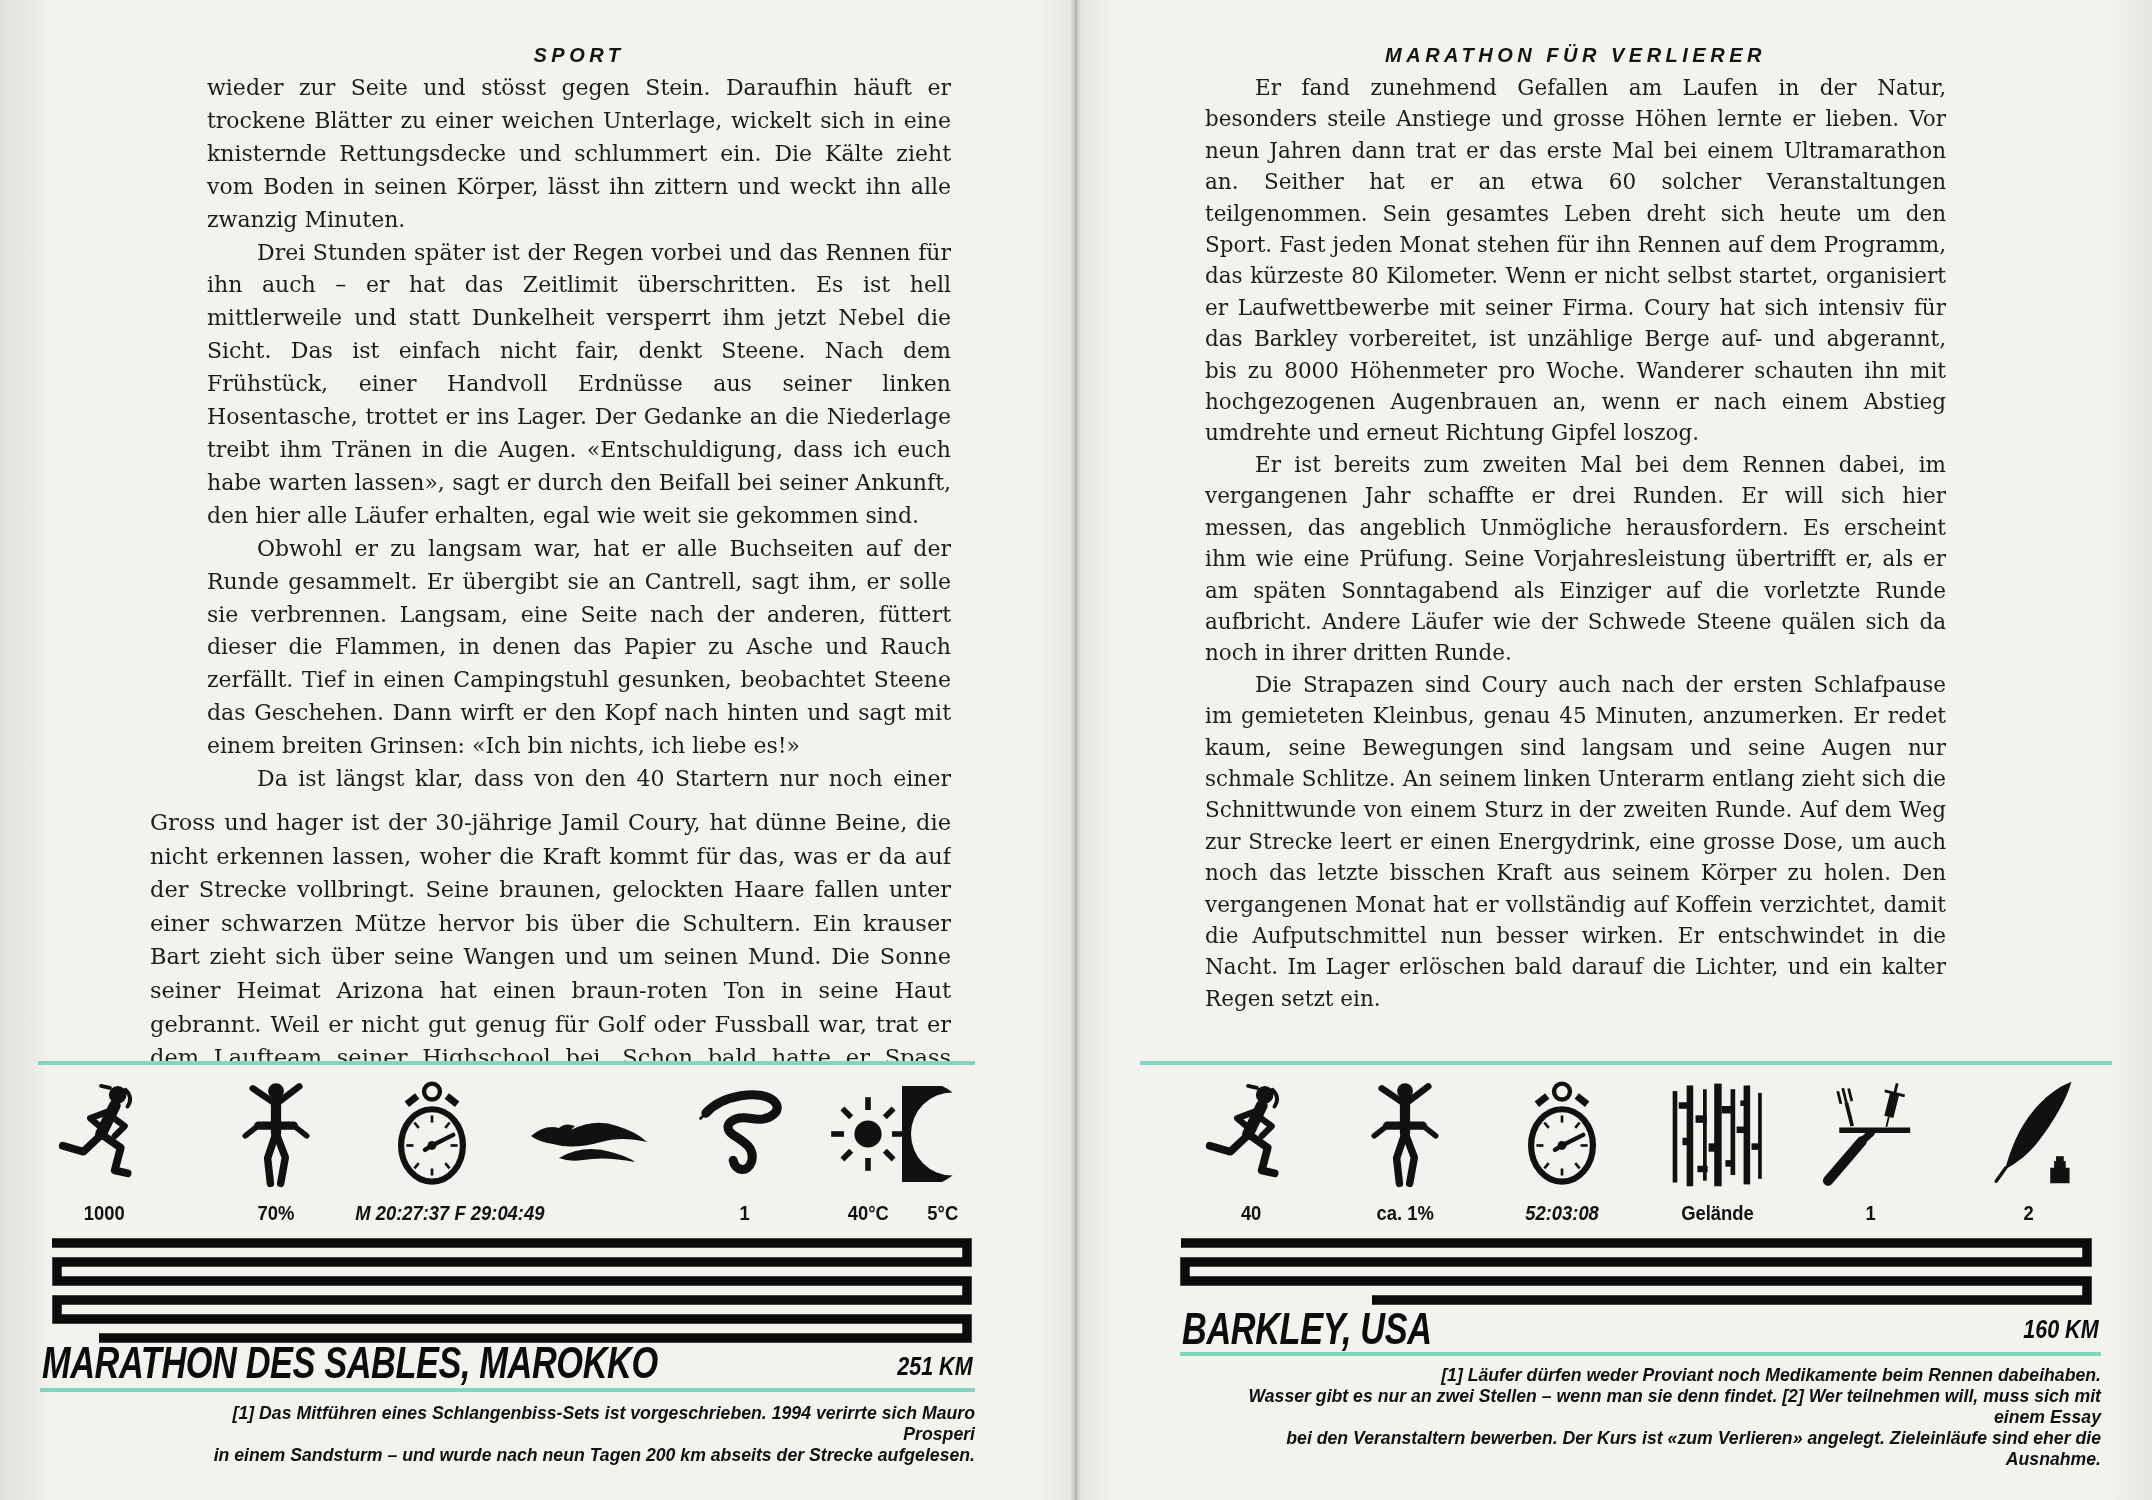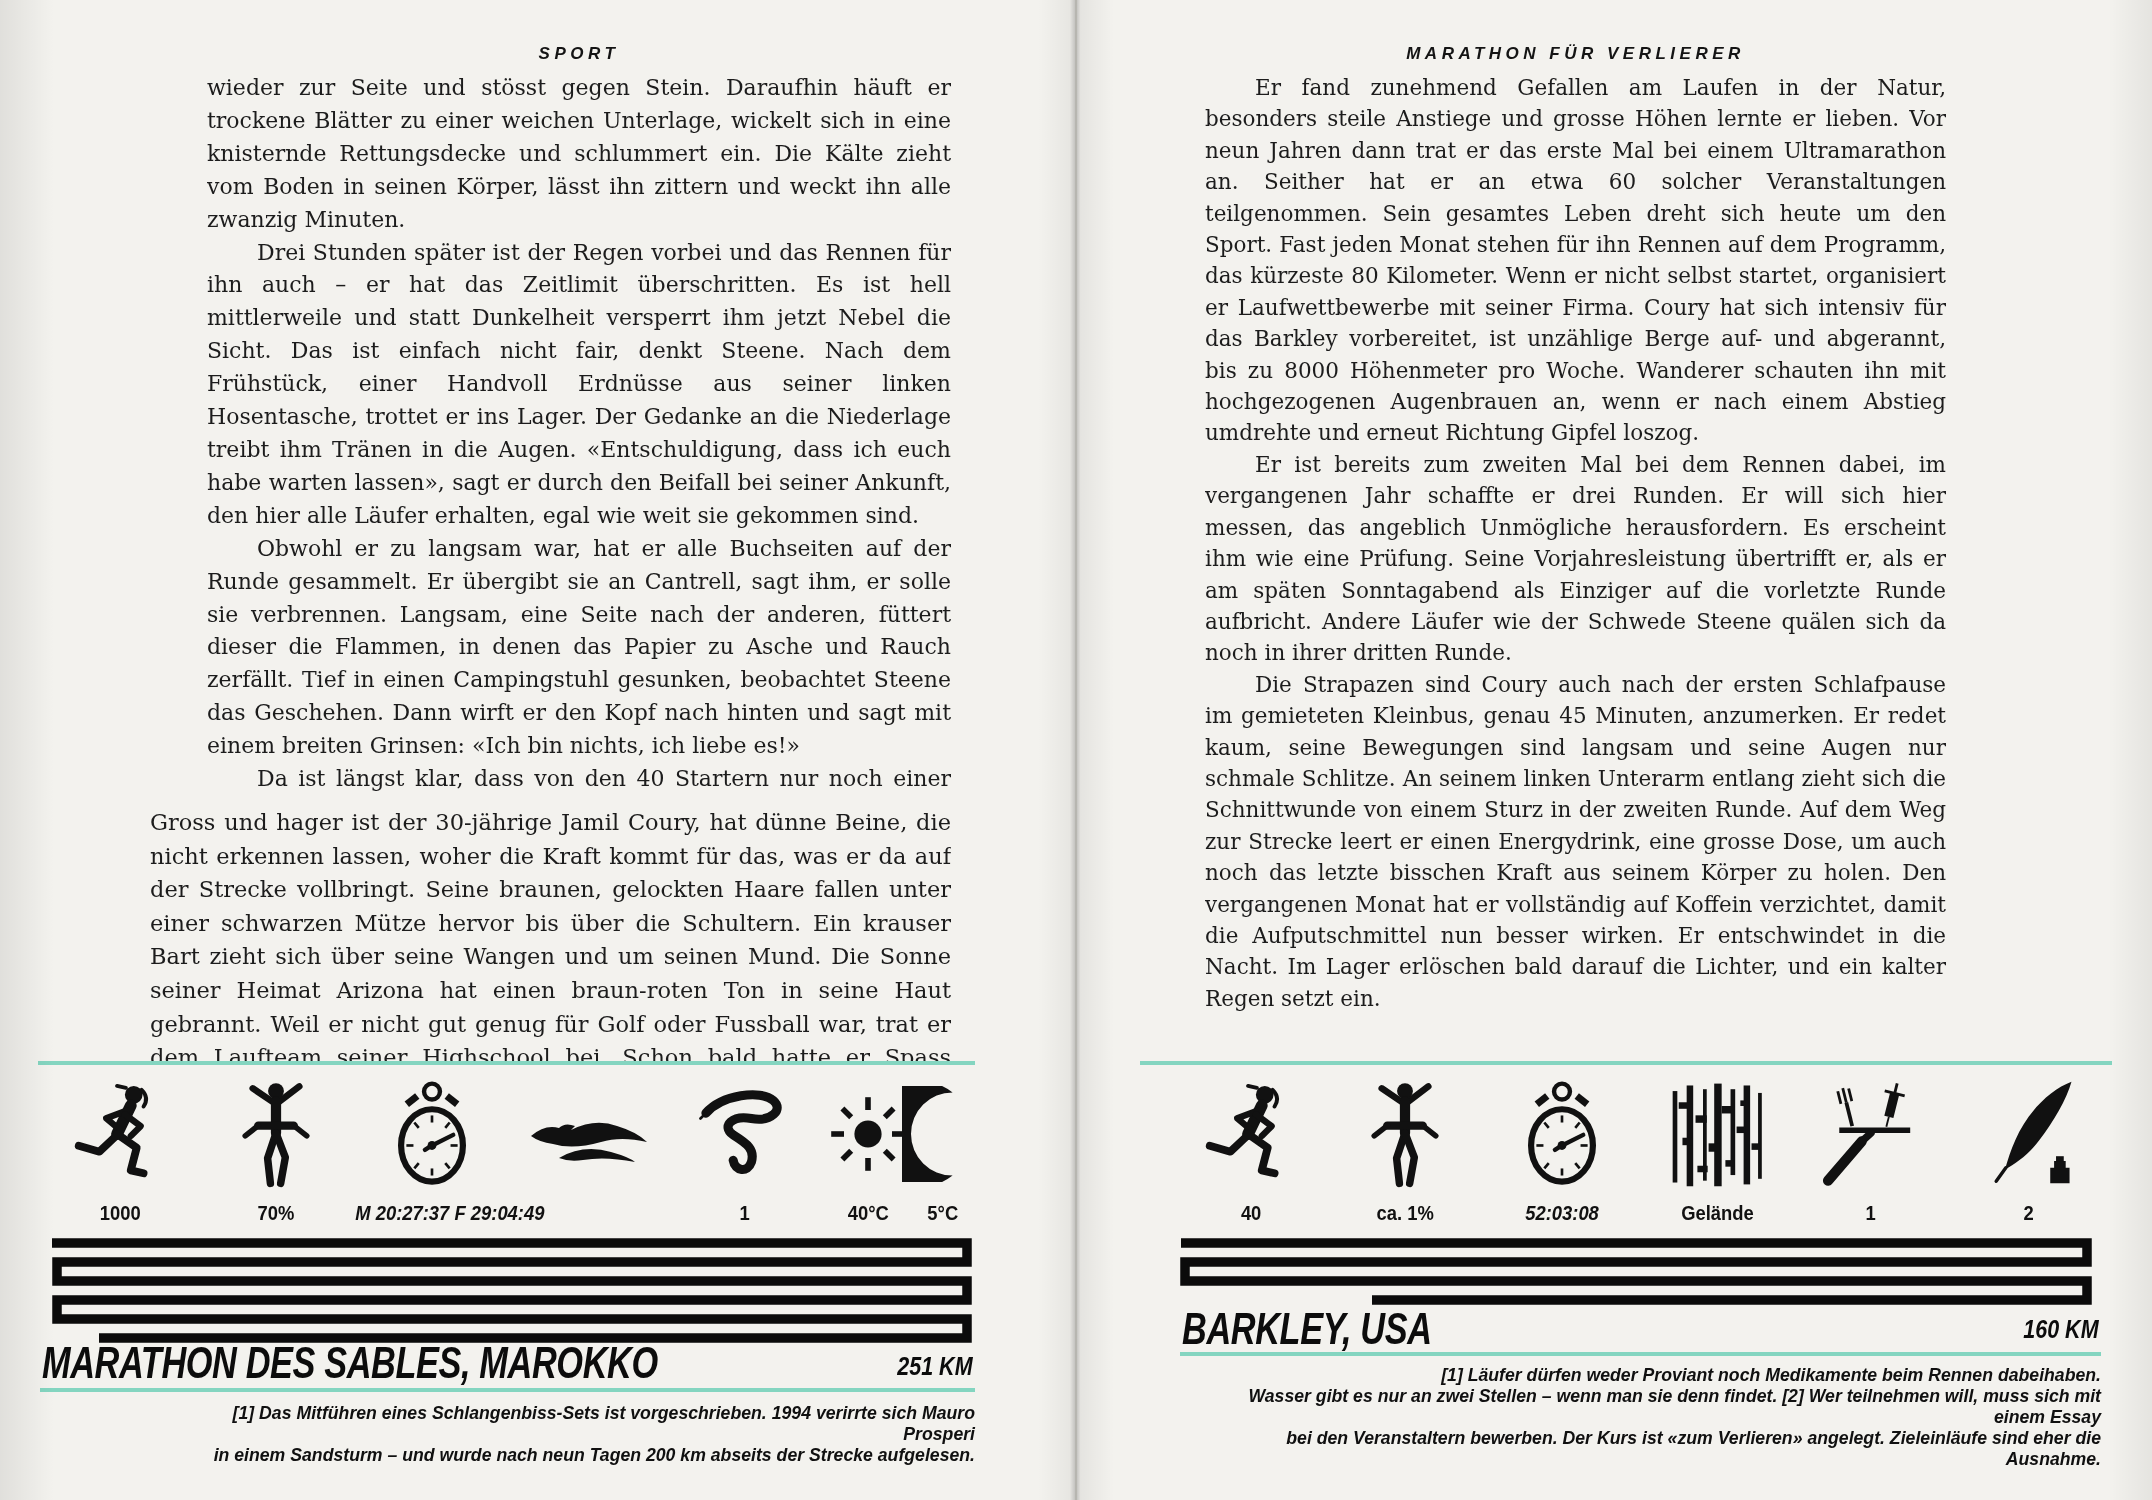--- a/index.html
+++ b/index.html
@@ -6,21 +6,21 @@
   #canvas{position:relative;width:2152px;height:1500px;background:#f3f2ee;overflow:hidden;
           font-family:"Liberation Sans",sans-serif;color:#151515;}
   
   .edge{position:absolute;top:0;height:100%;pointer-events:none;}
   #edge-left{left:0;width:54px;background:linear-gradient(90deg,rgba(0,0,0,.08),rgba(0,0,0,0));}
   #edge-right{right:0;width:44px;background:linear-gradient(270deg,rgba(0,0,0,.06),rgba(0,0,0,0));}
   #gutter{position:absolute;left:1038px;top:0;width:76px;height:100%;pointer-events:none;
      background:linear-gradient(90deg,rgba(0,0,0,0) 0%,rgba(0,0,0,.05) 42%,rgba(0,0,0,.22) 50%,rgba(0,0,0,.06) 56%,rgba(0,0,0,0) 100%);}
   #gutter-line{position:absolute;left:1075px;top:0;width:2px;height:100%;background:#b7b6b0;}
 
-  .kicker{position:absolute;top:44px;font-style:italic;font-weight:700;font-size:17px;
+  .kicker{position:absolute;top:44px;font-style:italic;font-weight:700;font-size:20px;
           letter-spacing:4.5px;text-align:center;color:#141414;}
   #kicker-left{left:207px;width:744px;}
   #kicker-right{left:1205px;width:741px;}
 
   .body-text{position:absolute;font-family:"DejaVu Serif","Liberation Serif",serif;
              text-align:justify;color:#1c1c1c;overflow:hidden;hyphens:auto;}
   #left-col-1{left:207px;top:72px;width:744px;height:728px;font-size:22px;line-height:32.9px;}
   #left-col-2{left:150px;top:806px;width:801px;height:256px;font-size:22.5px;line-height:33.6px;}
   #right-col{left:1205px;top:72px;width:741px;height:982px;font-size:21.5px;line-height:31.4px;}
   .body-text p{margin:0;}
@@ -74,21 +74,21 @@
       <p class="indent">Er ist bereits zum zweiten Mal bei dem Rennen dabei, im vergangenen Jahr schaffte er drei Runden. Er will sich hier messen, das angeblich Unmögliche herausfordern. Es erscheint ihm wie eine Prüfung. Seine Vorjahresleistung übertrifft er, als er am späten Sonntagabend als Einziger auf die vorletzte Runde aufbricht. Andere Läufer wie der Schwede Steene quälen sich da noch in ihrer dritten Runde.</p>
       <p class="indent">Die Strapazen sind Coury auch nach der ersten Schlafpause im gemieteten Kleinbus, genau 45 Minuten, anzumerken. Er redet kaum, seine Bewegungen sind langsam und seine Augen nur schmale Schlitze. An seinem linken Unterarm entlang zieht sich die Schnittwunde von einem Sturz in der zweiten Runde. Auf dem Weg zur Strecke leert er einen Energydrink, eine grosse Dose, um auch noch das letzte bisschen Kraft aus seinem Körper zu holen. Den vergangenen Monat hat er vollständig auf Koffein verzichtet, damit die Aufputschmittel nun besser wirken. Er entschwindet in die Nacht. Im Lager erlöschen bald darauf die Lichter, und ein kalter Regen setzt ein.</p>
     </div>
 
   <div class="rule-teal" style="left: 38px; top: 1061px; width: 937px; background: rgb(132, 213, 192);"></div>
   <div class="rule-teal" style="left: 40px; top: 1388px; width: 935px; background: rgb(132, 213, 192);"></div>
   <div class="rule-teal" style="left: 1140px; top: 1061px; width: 972px; background: rgb(132, 213, 192);"></div>
   <div class="rule-teal" style="left: 1180px; top: 1352px; width: 921px; background: rgb(132, 213, 192);"></div>
 
   <div id="stats-left">
-      <div class="stat" style="left: 120px; text-align: center;"><div class="icon-box">
+      <div class="stat" style="left: 104px; text-align: center;"><div class="icon-box">
           <svg width="118" height="108" viewBox="0 0 120 110">
             <circle class="fl" cx="74" cy="15" r="9"></circle>
             <path class="st" d="M82 10 q8 8 2 17" stroke-width="4"></path>
             <path class="st" d="M66 8 l-9 -2" stroke-width="4"></path>
             <path class="st" d="M71 26 L57 55" stroke-width="12"></path>
             <path class="st" d="M67 31 L46 39 L59 50" stroke-width="6.5"></path>
             <path class="st" d="M65 35 L81 47 L71 57" stroke-width="6.5"></path>
             <path class="st" d="M57 55 L77 69 L71 92 L84 95" stroke-width="8"></path>
             <path class="st" d="M57 56 L39 73 L18 67" stroke-width="8"></path>
           </svg>

